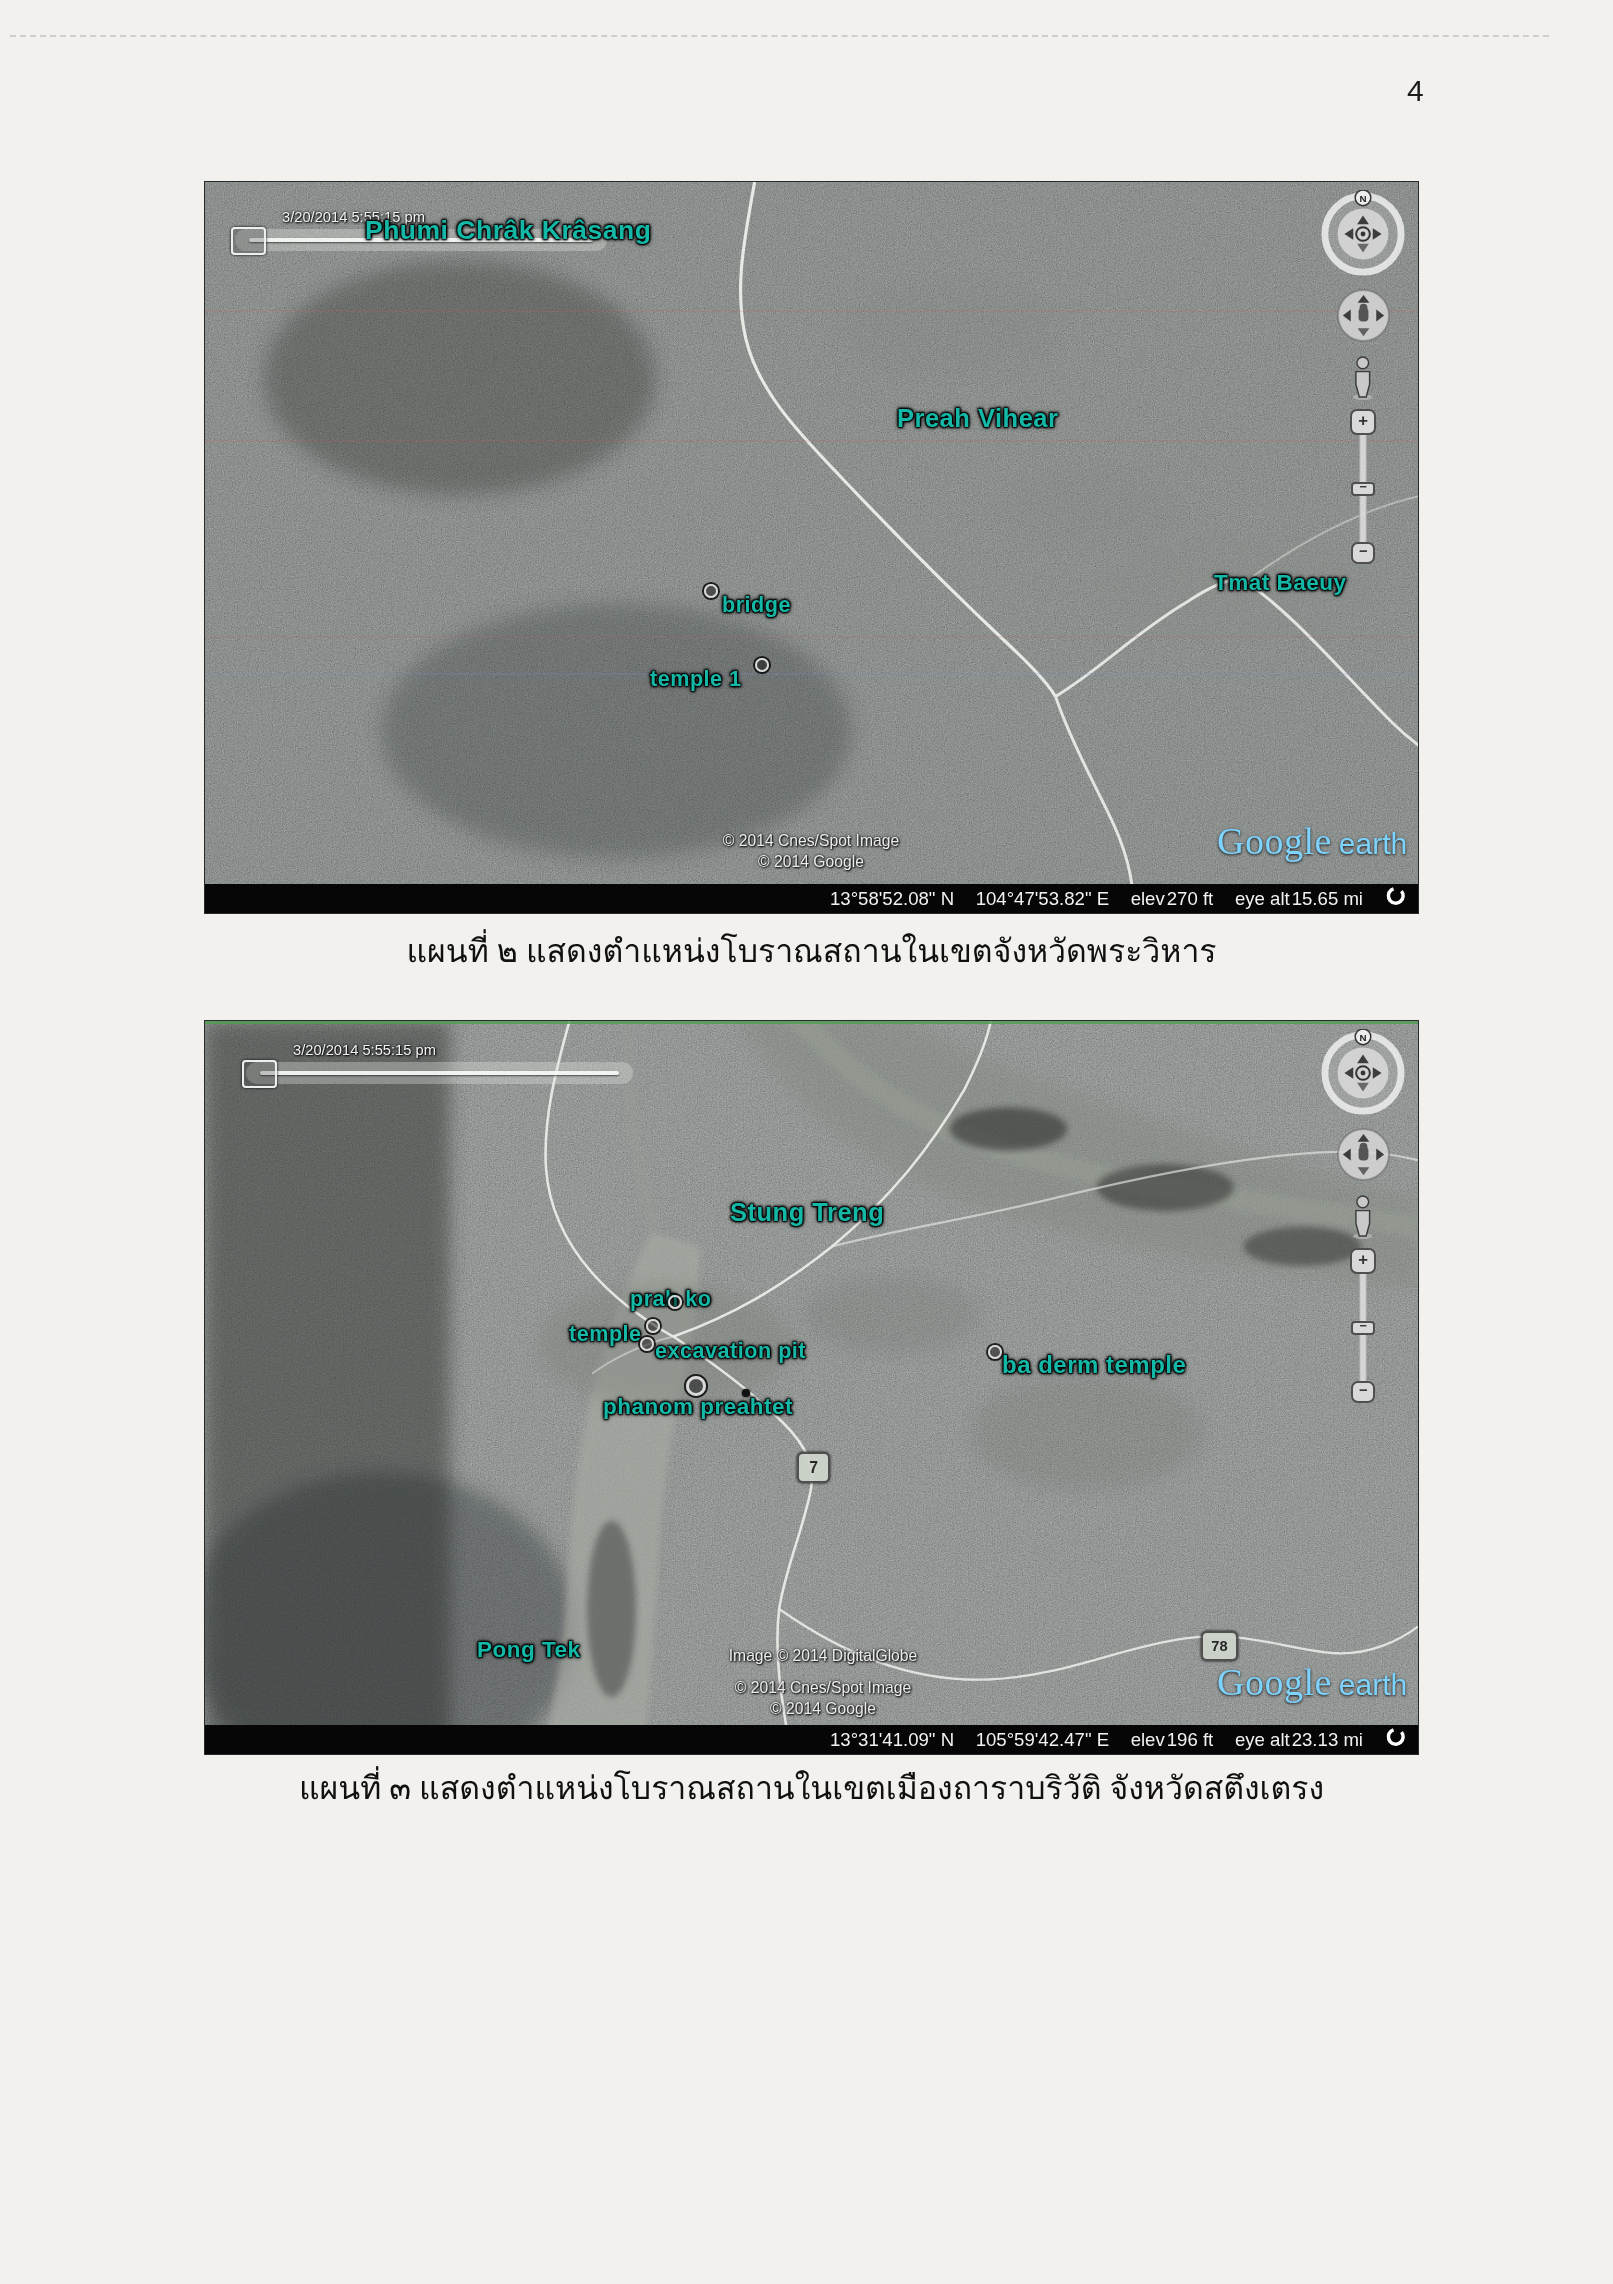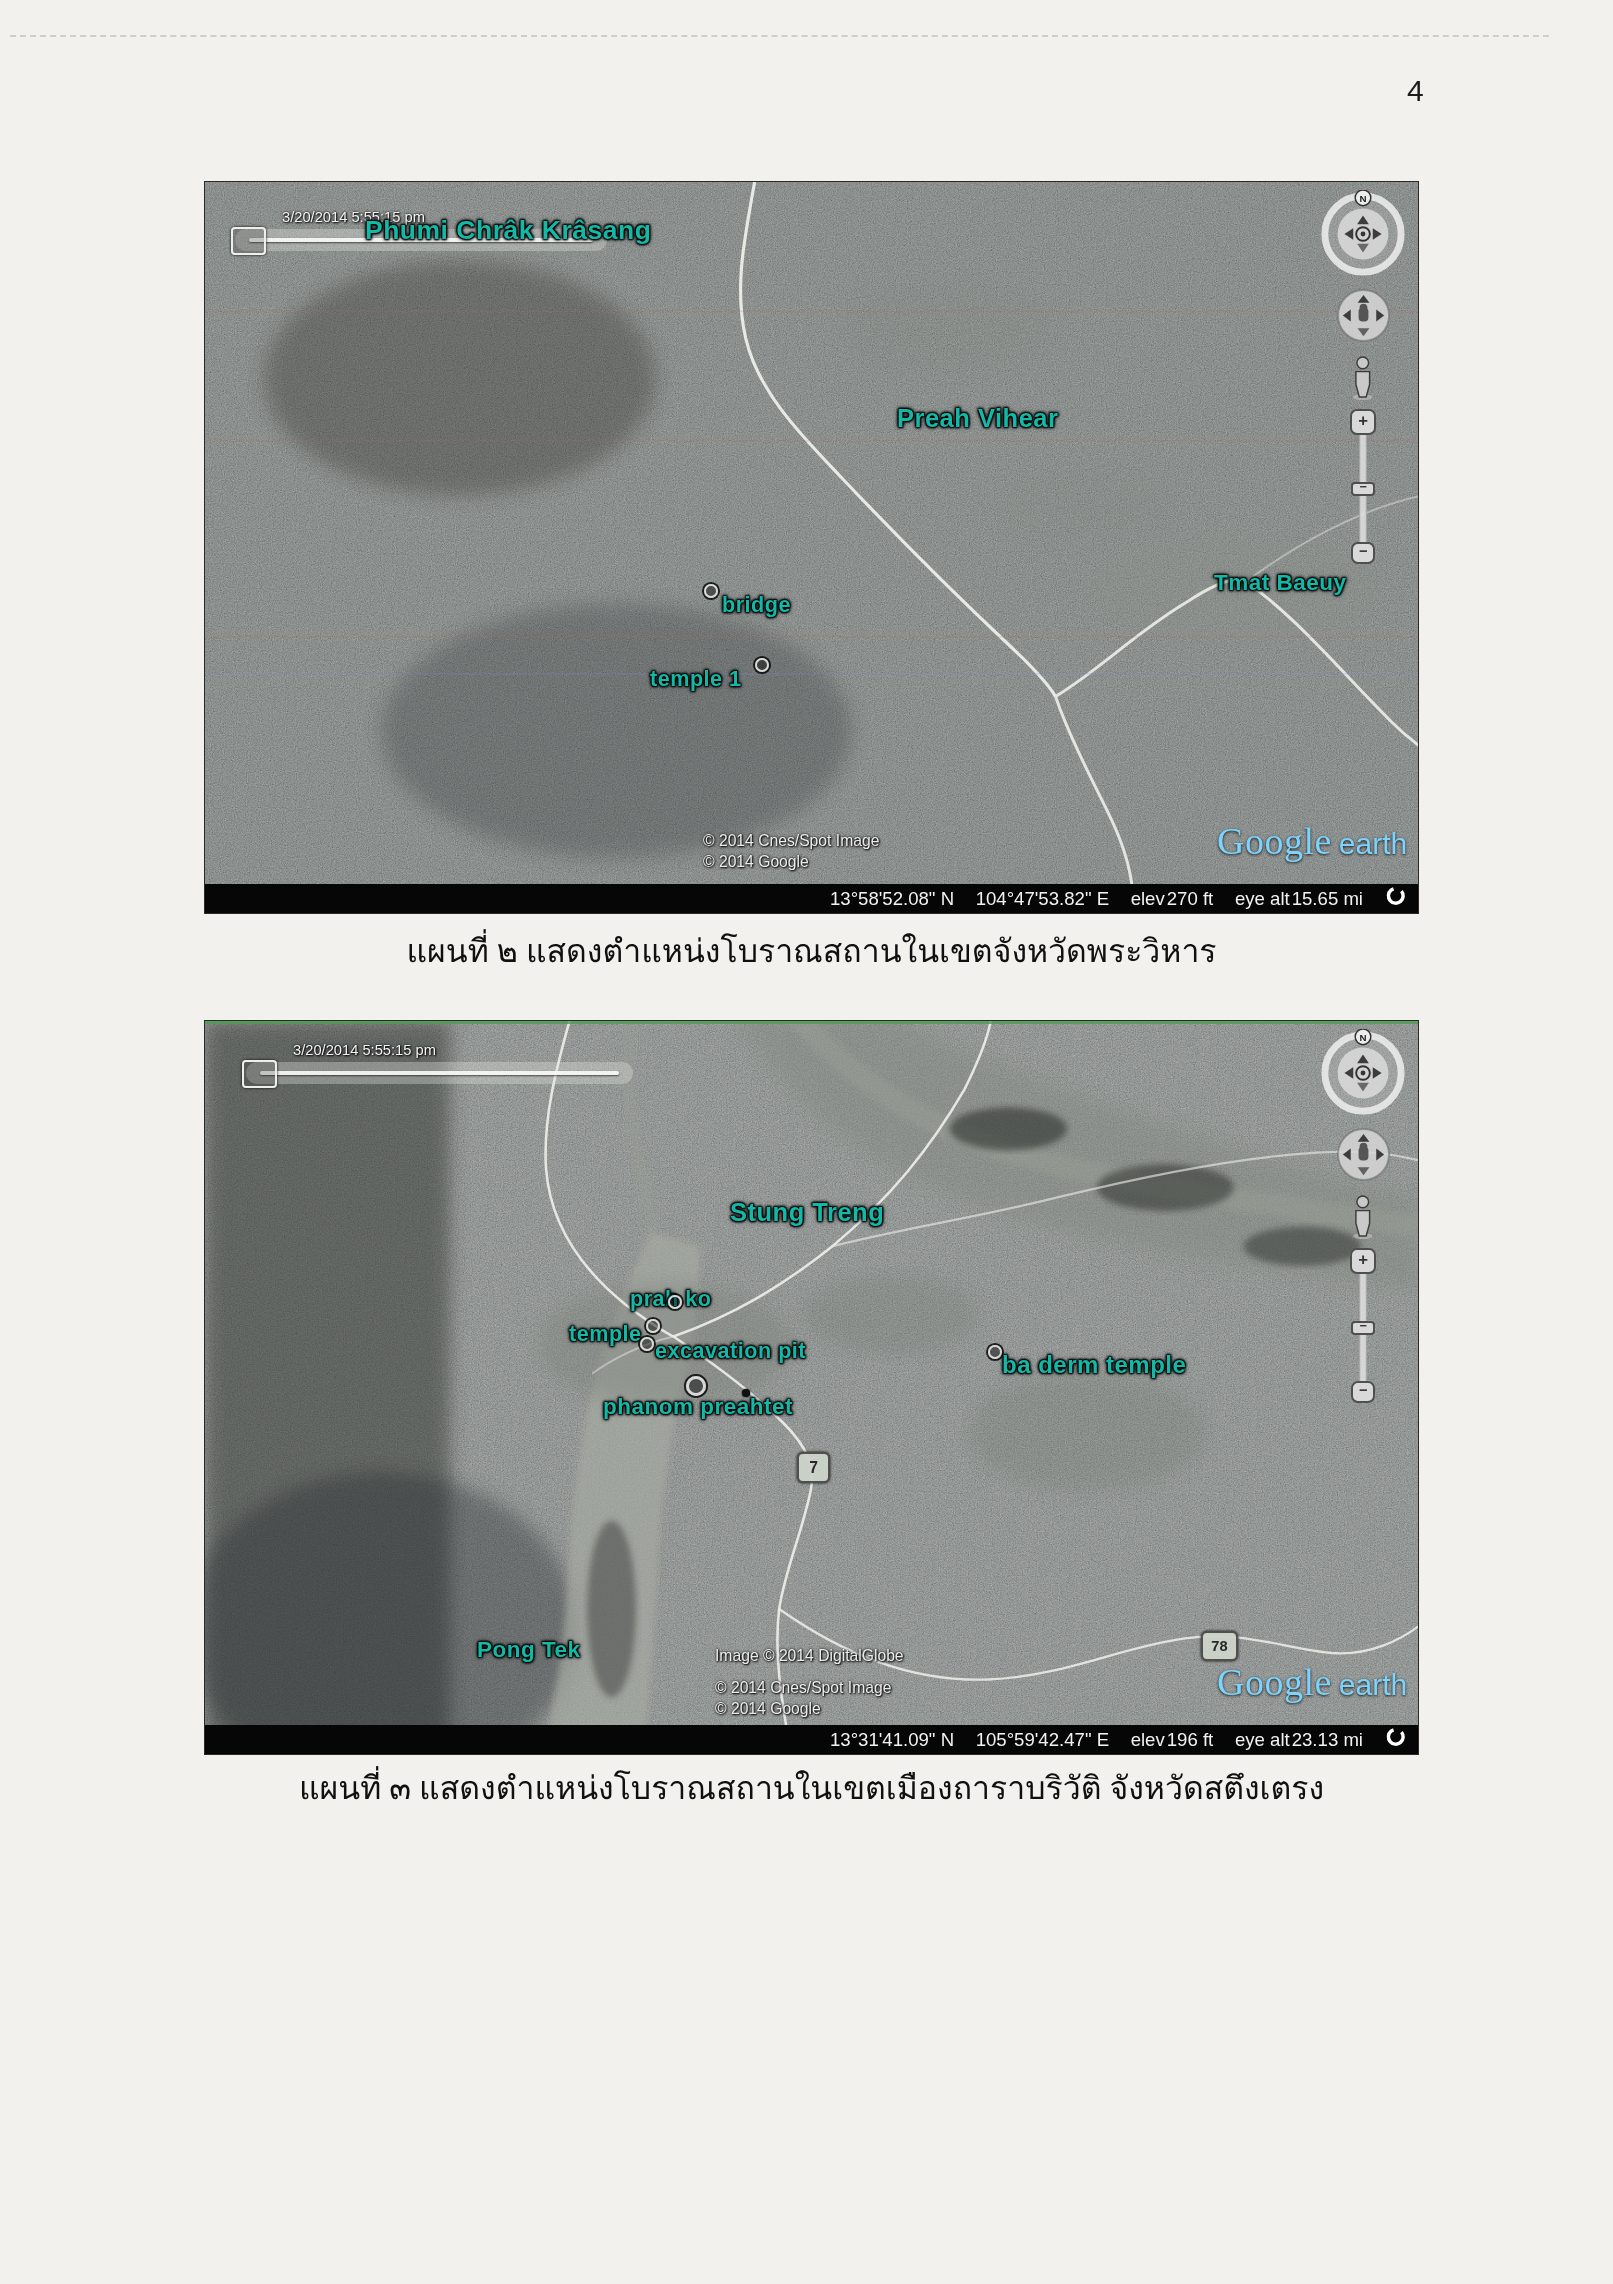--- a/index.html
+++ b/index.html
@@ -48,21 +48,21 @@
 
   .zoom-slider { position:relative; width:25.5px; height:155px; }
   .zs-track { position:absolute; left:8.8px; top:11.8px; width:7.8px; height:131px;
               background:rgba(225,225,225,.85); border-radius:3.9px; box-shadow:inset 0 0 2px #222; }
   .zs-btn { position:absolute; background:#d9d9d9; border:2px solid #4f4f4f; color:#333;
             font-weight:bold; text-align:center; box-sizing:border-box; }
   .zs-plus { top:0; left:0; width:25.5px; height:25.5px; border-radius:6.9px; font-size:16.7px; line-height:20.6px; }
   .zs-mid  { top:73px; left:1px; width:23.5px; height:13.7px; border-radius:3.9px; font-size:12.7px; line-height:7.8px; }
   .zs-minus{ bottom:0; left:1px; width:23.5px; height:21.6px; border-radius:6.9px; font-size:14.7px; line-height:15.7px; }
 
-  .attrib { position:absolute; text-align:left; color:#ecetheir; color:#ececec; font-size:15.7px;
+  .attrib { position:absolute; text-align:center; color:#ecetheir; color:#ececec; font-size:15.7px;
             text-shadow:0 0 2.9px #000, 1px 1px 2px #000; line-height:20.6px; }
   .ge-logo { position:absolute; color:#7dd3fc; text-shadow:0 1px 2.9px rgba(0,0,0,.9); white-space:nowrap; }
   .ge-brand { font-family:"Liberation Serif", serif; font-size:38px; letter-spacing:0.5px; }
   .ge-product { font-family:"Liberation Sans", sans-serif; font-size:30px; font-weight:400; margin-left:6.9px; }
 
   .status-bar { position:absolute; left:0; right:0; bottom:0; height:29px; background:#060606;
                 display:flex; align-items:center; justify-content:flex-end; column-gap:0;
                 color:#f2f2f2; font-size:18.6px; padding-right:11.8px; }
   .status-bar span { margin-left:21.6px; white-space:nowrap; }
   .status-bar .tight { margin-left:2px; }

